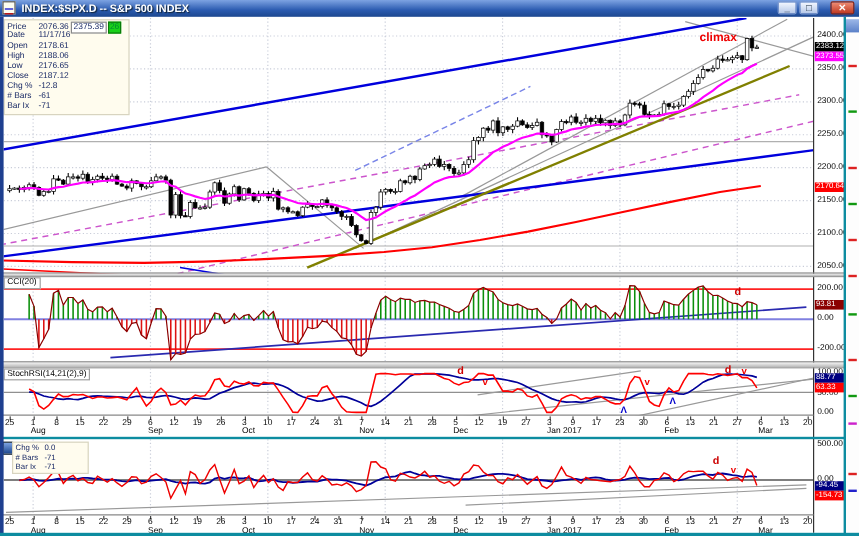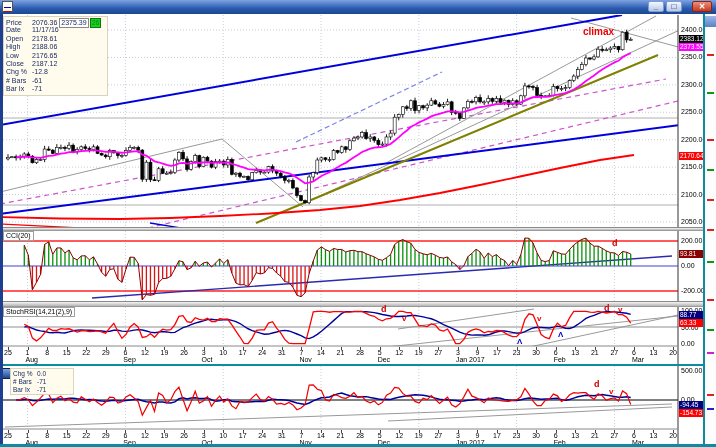--- a/index.html
+++ b/index.html
@@ -604,20 +604,21 @@
           <polyline points="16.14,400.116 20.21,400 24.28,399.5128 28.35,399.594 32.42,400.4474285714286 36.49,400.6525 40.56,400.348 44.63,399.61333333333334 48.7,398.956 52.77,399.2266666666667 56.84,399.072 60.910000000000004,398.9173333333333 64.98,398.99466666666666 69.05000000000001,398.22133333333335 73.12,398.22133333333335 77.19,398.7626666666667 81.26,399.14933333333335 85.33000000000001,399.72933333333333 89.4,399.61333333333334 93.47,399.6906666666667 97.54,400.38666666666666 101.61000000000001,400.88933333333335 105.68,401.276 109.75,400.73466666666667 113.82000000000001,400.1546666666667 117.89000000000001,400.85066666666665 121.96000000000001,401.1213333333333 126.03,400.58 130.10000000000002,400.116 134.17000000000002,399.61333333333334 138.24,399.2266666666667 142.31,400.6831111111111 146.38,401.8431111111111 150.45000000000002,402.1524444444444 154.52,403.0804444444444 158.59,402.1137777777778 162.66000000000003,401.9591111111111 166.73000000000002,402.84844444444445 170.8,403.0417777777778 174.87,401.92044444444446 178.94,398.80133333333333 183.01000000000002,397.87333333333333 187.08,399.03333333333336 191.15,397.9506666666667 195.22000000000003,397.75733333333335 199.29000000000002,398.608 203.36,398.4146666666667 207.43,398.06666666666666 211.5,399.6906666666667 215.57000000000002,401.16 219.64000000000001,400.812 223.71,399.8453333333333 227.78000000000003,399.536 231.85000000000002,401.16 235.92000000000002,401.77866666666665 239.99,401.81733333333335 244.06,402.436 248.13000000000002,401.972 252.20000000000002,401.66266666666667 256.27,401.43066666666664 260.34000000000003,401.16 264.41,401.392 268.48,400.348 272.55,399.304 276.62,399.61333333333334 280.69,399.768 284.76,400.03866666666664 288.83000000000004,400.58 292.90000000000003,401.77866666666665 296.97,402.9 301.04,403.67333333333335 305.11,404.56266666666664 309.18,402.9773333333333 313.25,400.8248888888889 317.32000000000005,399.23955555555557 321.39000000000004,397.6928888888889 325.46000000000004,397.3835555555556 329.53000000000003,396.9582222222222 333.6,395.2568888888889 337.67,393.8648888888889 341.74,393.09155555555554 345.81,394.5608888888889 349.88,395.824 353.95000000000005,396.21066666666667 358.02000000000004,396.984 362.09000000000003,396.636 366.16,396.636 370.23,397.564 374.3,398.18266666666665 378.37,398.99466666666666 382.44000000000005,399.45866666666666 386.51000000000005,399.3426666666667 390.58000000000004,399.3813333333333 394.65000000000003,398.26 398.72,397.332 402.79,396.48133333333334 406.86,395.74666666666667 410.93,395.20533333333333 415,394.8186666666667 419.07000000000005,394.896 423.14000000000004,395.244 427.21000000000004,395.97866666666664 431.28000000000003,396.868 435.35,398.1053333333333 439.42,399.2266666666667 443.49,399.6906666666667 447.56000000000006,399.8066666666667 451.63000000000005,400.1933333333333 455.70000000000005,400.6186666666667 459.77000000000004,401.2373333333333 463.84000000000003,400.928 467.91,400.232 471.98,399.884 476.05,399.2266666666667 480.12,399.188 484.19000000000005,399.8066666666667 488.26000000000005,399.03333333333336 492.33000000000004,398.22133333333335 496.40000000000003,397.796 500.47,398.22133333333335 504.54,399.536 508.61,400.116 512.6800000000001,400.42533333333336 516.75,400.38666666666666 520.82,399.72933333333333 524.89,398.68533333333335 528.96,398.06666666666666 533.0300000000001,398.18266666666665 537.1,398.724 541.1700000000001,399.2266666666667 545.24,399.11066666666665 549.3100000000001,398.99466666666666 553.38,398.376 557.45,398.26 561.52,399.6906666666667 565.59,400.27066666666667 569.6600000000001,399.57466666666664 573.73,398.144 577.8000000000001,396.752 581.87,395.90133333333335 585.94,395.1666666666667 590.01,395.43733333333336 594.08,395.824 598.1500000000001,394.97333333333336 602.22,394.58666666666664 606.2900000000001,395.20533333333333 610.36,395.86266666666666 614.4300000000001,396.404 618.5,397.332 622.57,397.13866666666667 626.6400000000001,396.82933333333335 630.71,397.40933333333334" fill="none" stroke="#000099" stroke-width="1.5"></polyline>
           <polyline points="16.14,400.348 20.21,399.652 24.28,397.564 28.35,400 32.42,405.568 36.49,402.088 40.56,397.912 44.63,393.388 48.7,394.084 52.77,402.784 56.84,398.26 60.910000000000004,396.172 64.98,400.696 69.05000000000001,398.608 73.12,402.088 77.19,402.784 81.26,396.868 85.33000000000001,399.304 89.4,401.74 93.47,398.956 97.54,402.436 101.61000000000001,405.22 105.68,402.088 109.75,397.216 113.82000000000001,397.564 117.89000000000001,403.132 121.96000000000001,401.74 126.03,396.868 130.10000000000002,394.78 134.17000000000002,397.912 138.24,401.74 142.31,415.196 146.38,407.656 150.45000000000002,400.348 154.52,411.484 158.59,393.04 162.66000000000003,395.476 166.73000000000002,402.784 170.8,399.652 174.87,391.648 178.94,387.124 183.01000000000002,399.304 187.08,410.788 191.15,401.74 195.22000000000003,391.3 199.29000000000002,403.132 203.36,401.044 207.43,396.52 211.5,406.264 215.57000000000002,400.348 219.64000000000001,396.172 223.71,402.088 227.78000000000003,398.956 231.85000000000002,405.916 235.92000000000002,408.7 239.99,401.392 244.06,402.088 248.13000000000002,402.088 252.20000000000002,397.564 256.27,394.084 260.34000000000003,399.652 264.41,401.044 268.48,396.52 272.55,399.304 276.62,404.176 280.69,403.48 284.76,404.524 288.83000000000004,402.436 292.90000000000003,404.872 296.97,409.744 301.04,408.004 305.11,404.524 309.18,385.036 313.25,384.804 317.32000000000005,389.212 321.39000000000004,390.604 325.46000000000004,399.652 329.53000000000003,401.044 333.6,394.432 337.67,395.476 341.74,397.564 345.81,398.26 349.88,396.172 353.95000000000005,392.692 358.02000000000004,397.564 362.09000000000003,396.52 366.16,401.044 370.23,402.784 374.3,401.044 378.37,404.872 382.44000000000005,402.436 386.51000000000005,395.128 390.58000000000004,393.04 394.65000000000003,387.472 398.72,388.168 402.79,393.388 406.86,396.172 410.93,396.172 415,401.392 419.07000000000005,403.132 423.14000000000004,398.26 427.21000000000004,399.652 431.28000000000003,395.476 435.35,399.304 439.42,403.48 443.49,400.348 447.56000000000006,397.216 451.63000000000005,404.872 455.70000000000005,406.96 459.77000000000004,403.828 463.84000000000003,396.868 467.91,389.212 471.98,396.172 476.05,397.564 480.12,400 484.19000000000005,402.784 488.26000000000005,397.912 492.33000000000004,399.652 496.40000000000003,400 500.47,400.696 504.54,401.044 508.61,401.392 512.6800000000001,400.348 516.75,399.652 520.82,396.868 524.89,388.516 528.96,394.084 533.0300000000001,401.044 537.1,405.568 541.1700000000001,405.568 545.24,400.348 549.3100000000001,399.304 553.38,394.084 557.45,395.824 561.52,401.392 565.59,399.304 569.6600000000001,394.78 573.73,392.692 577.8000000000001,393.04 581.87,392.692 585.94,392.692 590.01,396.52 594.08,399.304 598.1500000000001,393.736 602.22,395.824 606.2900000000001,400.348 610.36,398.608 614.4300000000001,397.912 618.5,401.044 622.57,390.952 626.6400000000001,393.736 630.71,404.524" fill="none" stroke="#ee0000" stroke-width="1.2"></polyline>
         </g>
         <line x1="678" y1="15" x2="678" y2="444" stroke="#333" stroke-width="1"></line>
         <line x1="0" y1="346" x2="678" y2="346" stroke="#888" stroke-width="1"></line>
         <line x1="0" y1="429" x2="678" y2="429" stroke="#888" stroke-width="1"></line>
       </svg></div>
 
   <div id="titlebar">
     <span id="app-icon"></span>
+    <span id="title-text">INDEX:$SPX.D -- S&amp;P 500 INDEX</span>
     <span class="winbtn" id="btn-min">_</span>
     <span class="winbtn" id="btn-max">□</span>
     <span class="winbtn close" id="btn-close">✕</span>
   </div>
 
   <div id="databox">
       <div class="row"><span class="lbl">Price</span><span>2076.36</span><span class="insetbox">2375.39</span><span class="chip">26</span></div>
       <div class="row"><span class="lbl">Date</span><span>11/17/16</span></div>
       <div class="row"><span class="lbl">Open</span><span>2178.61</span></div>
       <div class="row"><span class="lbl">High</span><span>2188.06</span></div>

